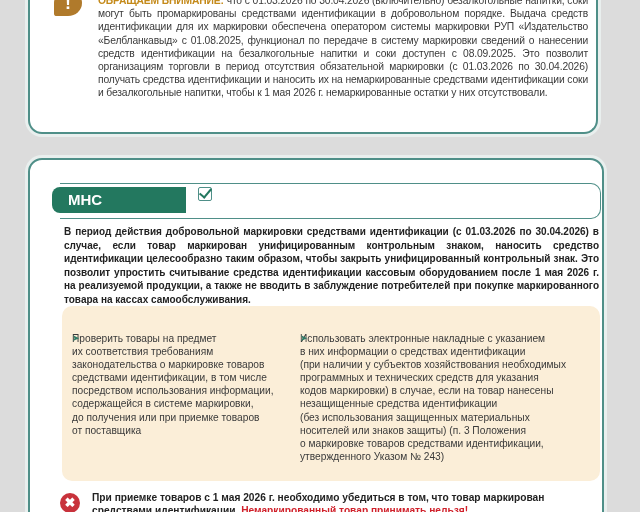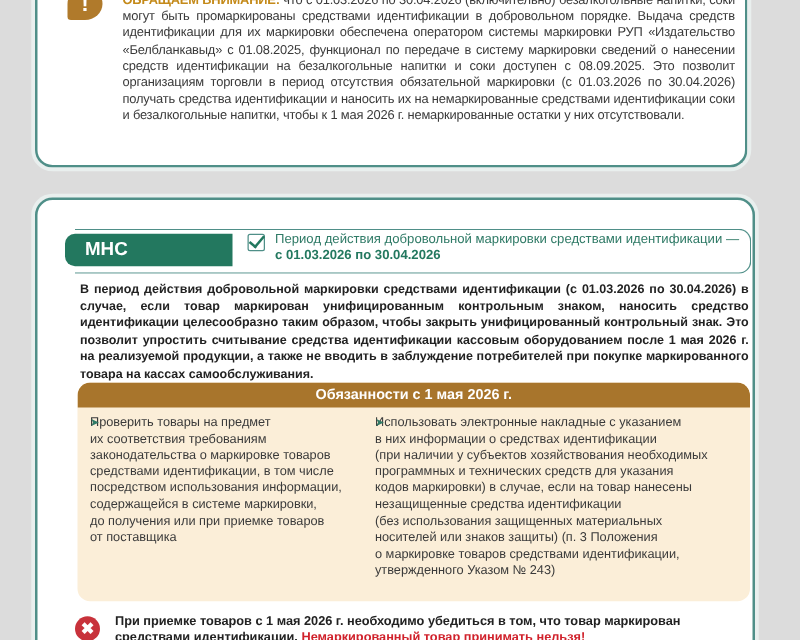--- a/index.html
+++ b/index.html
@@ -80,27 +80,25 @@
 <div class="top-text">
   <span class="highlight">Обращаем внимание:</span><span> что с 01.03.2026 по 30.04.2026 (включительно) безалкогольные напитки,</span>
   <span>соки могут быть промаркированы средствами идентификации в добровольном порядке. Выдача средств идентификации для их маркировки обеспечена оператором системы маркировки РУП «Издательство «Белбланкавыд» с 01.08.2025, функционал по передаче в систему маркировки сведений о нанесении средств идентификации на безалкогольные напитки и соки доступен с 08.09.2025. Это позволит организациям торговли в период отсутствия обязательной маркировки (с 01.03.2026 по 30.04.2026) получать средства идентификации и наносить их на немаркированные средствами идентификации соки и безалкогольные напитки, чтобы к 1 мая 2026 г. немаркированные остатки у них отсутствовали.</span>
 </div>
 
 <div class="card" id="card-bottom"></div>
 <div class="header-frame"></div>
 <div class="mns-badge">МНС рекомендует</div>
 <div class="check-icon"></div>
 <div class="period-text">
-  <span>Период действия добровольной маркировки средствами идентификации —</span><br>
-  <b>с 01.03.2026 по 30.04.2026</b>
+  <br>
 </div>
 <div class="intro-text">В период действия добровольной маркировки средствами идентификации (с 01.03.2026 по 30.04.2026) в случае, если товар маркирован унифицированным контрольным знаком, наносить средство идентификации целесообразно таким образом, чтобы закрыть унифицированный контрольный знак. Это позволит упростить считывание средства идентификации кассовым оборудованием после 1 мая 2026 г. на реализуемой продукции, а также не вводить в заблуждение потребителей при покупке маркированного товара на кассах самообслуживания.</div>
 
 <div class="duties-box">
-  <div class="duties-header">Обязанности с 1 мая 2026 г.</div>
   <div class="duty-col left">
     <span class="bullet">➤</span>
     <div class="duty-text">Проверить товары на предмет
 их соответствия требованиям
 законодательства о маркировке товаров
 средствами идентификации, в том числе
 посредством использования информации,
 содержащейся в системе маркировки,
 до получения или при приемке товаров
 от поставщика</div>

